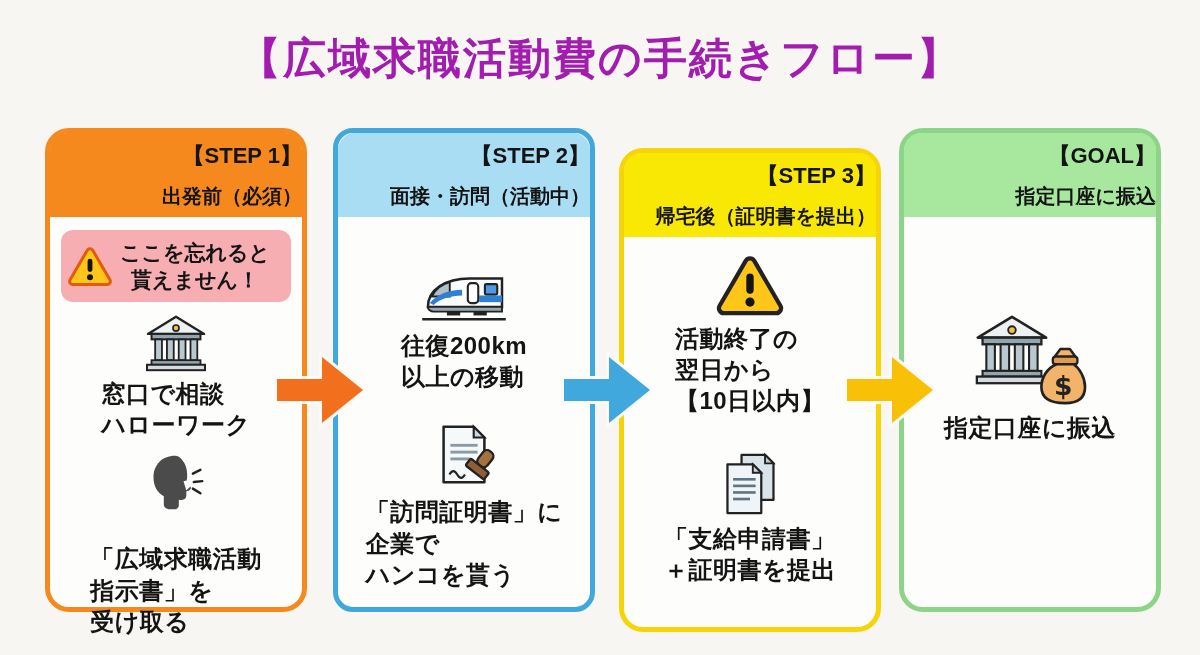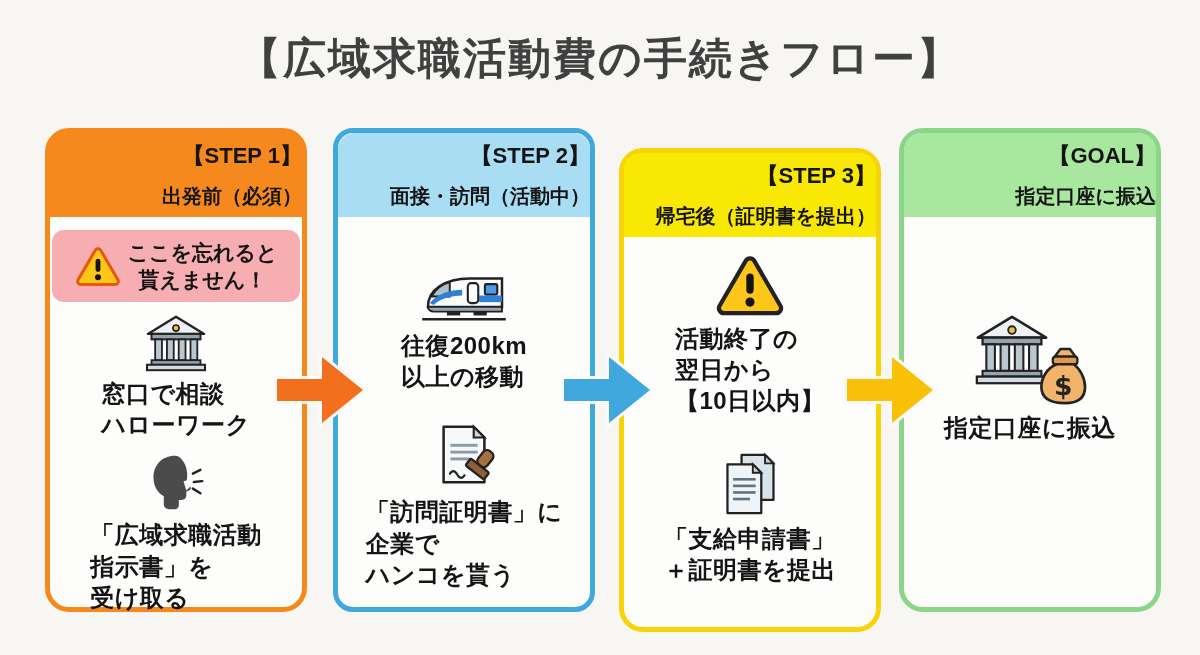--- a/index.html
+++ b/index.html
@@ -9,42 +9,42 @@
     --step3-border:#F6D408; --step3-header:#F9E704;
     --goal-border:#8CD488; --goal-header:#A8E79E;
     --warning-pink:#F7AEB3;
     --arrow1:#F26F1D; --arrow2:#41A8DD; --arrow3:#F8C107;
   }
   *{margin:0;padding:0;box-sizing:border-box;}
   html,body{background:#fff;}
   body{font-family:"Liberation Sans","DejaVu Sans",sans-serif;color:var(--ink);}
   .stage{position:relative;width:1200px;height:655px;background:var(--page-bg);overflow:hidden;}
   .page-title{position:absolute;top:30px;left:0;width:100%;text-align:center;
-    font-size:43px;font-weight:900;letter-spacing:2px;color:#404040;}
+    font-size:43px;font-weight:900;letter-spacing:2px;color:#a21caf;}
   .card{position:absolute;top:128px;width:262px;height:484px;background:var(--card-bg);
     border:5px solid;border-radius:24px;}
   .step1{left:45px;border-color:var(--step1-main);}
   .step2{left:333px;border-color:var(--step2-border);border-radius:20px;}
   .step3{left:619px;border-color:var(--step3-border);margin-top:20px;}
   .goal {left:899px;border-color:var(--goal-border);}
   .card-header{height:84px;display:flex;flex-direction:column;justify-content:center;
     text-align:right;border-radius:17px 17px 0 0;gap:12px;}
   .step1 .card-header{background:var(--step1-main);}
   .step2 .card-header{background:var(--step2-header);}
   .step3 .card-header{background:var(--step3-header);}
   .goal  .card-header{background:var(--goal-header);padding-left:24px;}
   .hline1{font-size:22px;font-weight:900;}
   .hline2{font-size:20px;font-weight:900;}
   .card-body{display:flex;flex-direction:column;align-items:center;}
-  .warning-box{margin-top:13px;width:248px;min-height:72px;background:var(--warning-pink);
-    border-radius:12px;display:flex;align-items:center;justify-content:center;gap:7px;padding:7px 6px;}
+  .warning-box{margin-top:13px;width:230px;min-height:72px;background:var(--warning-pink);
+    border-radius:12px;display:flex;align-items:center;gap:7px;padding:7px 6px;}
   .warning-box .wtext{font-size:21px;font-weight:900;line-height:1.3;text-align:center;}
   .block{display:flex;flex-direction:column;align-items:center;}
   .caption{margin-top:6px;text-align:left;font-size:24px;font-weight:900;line-height:1.3;letter-spacing:0.5px;}
-  .step1 .b1{margin-top:12px;} .step1 .b2{margin-top:13px;}
+  .step1 .b1{margin-top:12px;} .step1 .b2{margin-top:13px;gap:24px;}
   .step2 .b1{margin-top:50px;} .step2 .b2{margin-top:30px;}
   .step3 .b1{margin-top:17px;} .step3 .b2{margin-top:34px;}
   .goal  .b1{margin-top:96px;}
   .arrow{position:absolute;top:348px;width:92px;height:84px;}
   .arrow svg{display:block;width:100%;height:100%;}
   .arrow path{stroke:#FBFAF7;stroke-width:6;paint-order:stroke;}
   .arrow-1{left:274px;} .arrow-1 path{fill:var(--arrow1);}
   .arrow-2{left:561px;} .arrow-2 path{fill:var(--arrow2);}
   .arrow-3{left:844px;} .arrow-3 path{fill:var(--arrow3);}
   .icon{display:block;line-height:0;}

